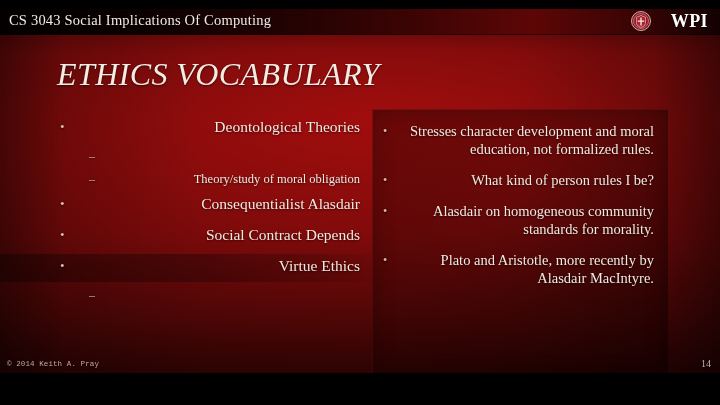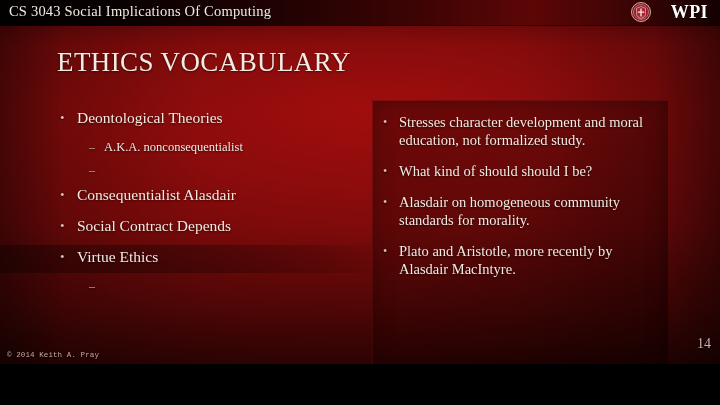--- a/index.html
+++ b/index.html
@@ -7,20 +7,21 @@
     padding: 0;
     background: #000;
   }
   #slide {
     position: relative;
     width: 720px;
     height: 364px;
     overflow: hidden;
     font-family: "Liberation Serif", "DejaVu Serif", serif;
     background: #0c4a6e;
+    margin-top: 9px;
   }
 
   
   .bg-base {
     position: absolute; inset: 0;
     background:
       radial-gradient(125% 95% at 52% 30%, #a10d0d 0%, #8e0c0c 22%, #720909 46%, #520606 70%, #380303 88%, #240101 100%);
   }
   .bg-vshade {
     position: absolute; inset: 0;
@@ -86,25 +87,26 @@
     color: #ffffff;
     letter-spacing: 0.4px;
     line-height: 20px;
     text-shadow: 0 1px 1px rgba(0,0,0,0.85);
   }
 
   
   .slide-title {
     position: absolute;
     left: 57px; top: 47px;
-    font-size: 27px;
+    font-size: 32px;
     color: #f4ece3;
     letter-spacing: 0.4px;
     white-space: nowrap;
     text-shadow: 0 1px 2px rgba(0,0,0,0.55);
+    font-style: italic;
   }
 
   
   .left-col {
     position: absolute;
     left: 60px; top: 108px;
     width: 300px;
   }
   .bul {
     position: relative;
@@ -131,21 +133,21 @@
     width: 17px;
     text-align: left;
     font-size: 13px;
     line-height: inherit;
   }
   .bul.l2 .bul-mark {
     color: #cbb0a0;
     font-size: 12px;
     width: 15px;
   }
-  .bul-text { flex: 1 1 auto; }
+  .bul-text { flex: 1 1 auto; text-align: right; }
 
   
   .highlight-band {
     position: absolute;
     left: 0;
     width: 372px;
     height: 28px;
     top: 245px;
     background: linear-gradient(to right,
         rgba(0,0,0,0.34) 0%,
@@ -190,22 +192,22 @@
     position: absolute;
     left: 7px; bottom: 5px;
     font-size: 7.5px;
     color: #c9a9a0;
     letter-spacing: 0.1px;
     text-shadow: 0 1px 1px rgba(0,0,0,0.8);
     font-family: Liberation Mono, monospace;
   }
   .footer-right {
     position: absolute;
-    right: 9px; bottom: 12px;
-    font-size: 14px;
+    right: 9px; bottom: 4px;
+    font-size: 10px;
     color: #cdb0a6;
     text-shadow: 0 1px 1px rgba(0,0,0,0.8);
   }
 </style>
 </head>
 <body>
 
 <div id="slide">
 
   <div class="bg-base"></div>
@@ -231,24 +233,24 @@
 
   <div class="highlight-band"></div>
 
   <div class="left-col" id="left-col">
       <div class="bul l1">
         <span class="bul-mark">•</span>
         <span class="bul-text">Deontological Theories</span>
       </div>
       <div class="bul l2">
         <span class="bul-mark">–</span>
-        <span class="bul-text">A.K.A. nonconsequentialist</span>
       </div>
       <div class="bul l2">
         <span class="bul-mark">–</span>
+        <span class="bul-text">Theory/study of moral obligation</span>
       </div>
       <div class="bul l1">
         <span class="bul-mark">•</span>
         <span class="bul-text">Consequentialist Alasdair</span>
       </div>
       <div class="bul l1">
         <span class="bul-mark">•</span>
         <span class="bul-text">Social Contract Depends</span>
       </div>
       <div class="bul l1">
@@ -256,25 +258,25 @@
         <span class="bul-text">Virtue Ethics</span>
       </div>
       <div class="bul l2">
         <span class="bul-mark">–</span>
       </div>
     </div>
 
   <div class="right-panel" id="right-panel">
       <div class="rbul">
         <span class="bul-mark">•</span>
-        <span class="bul-text">Stresses character development and moral education, not formalized study.</span>
-      </div>
-      <div class="rbul">
-        <span class="bul-mark">•</span>
-        <span class="bul-text">What kind of should should I be?</span>
+        <span class="bul-text">Stresses character development and moral education, not formalized rules.</span>
+      </div>
+      <div class="rbul">
+        <span class="bul-mark">•</span>
+        <span class="bul-text">What kind of person rules I be?</span>
       </div>
       <div class="rbul">
         <span class="bul-mark">•</span>
         <span class="bul-text">Alasdair on homogeneous community standards for morality.</span>
       </div>
       <div class="rbul">
         <span class="bul-mark">•</span>
         <span class="bul-text">Plato and Aristotle, more recently by Alasdair MacIntyre.</span>
       </div>
     </div>

